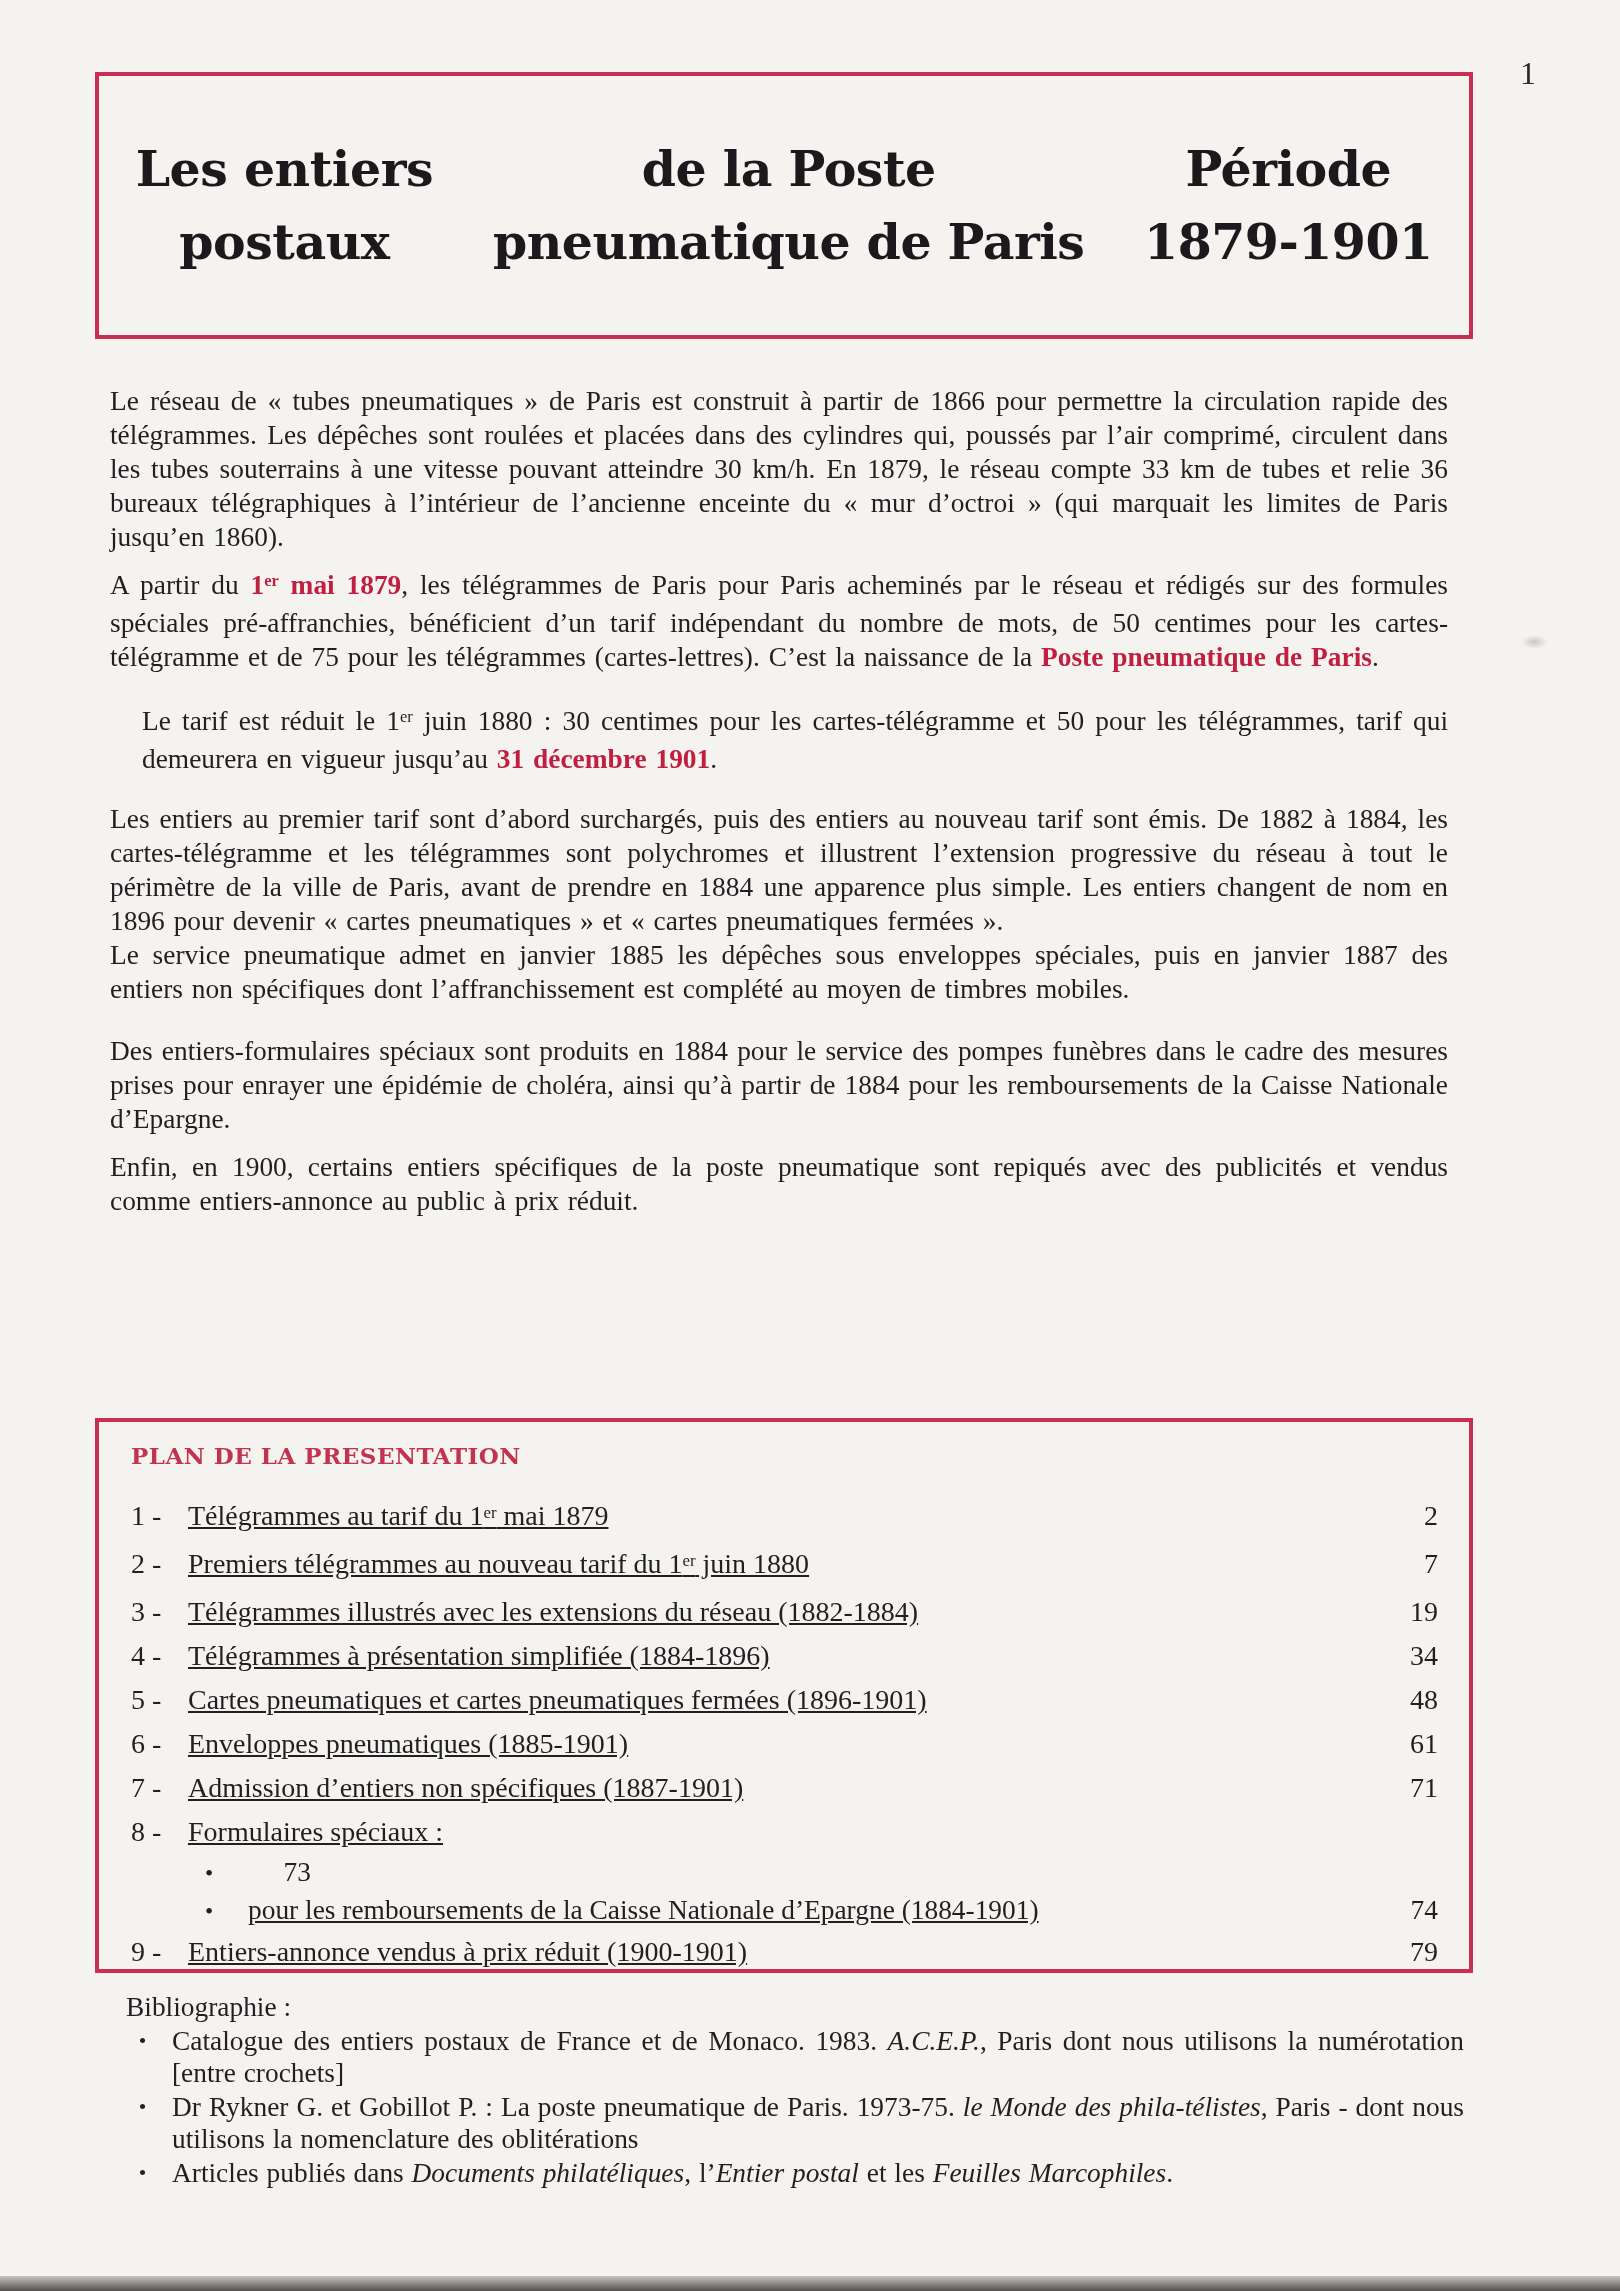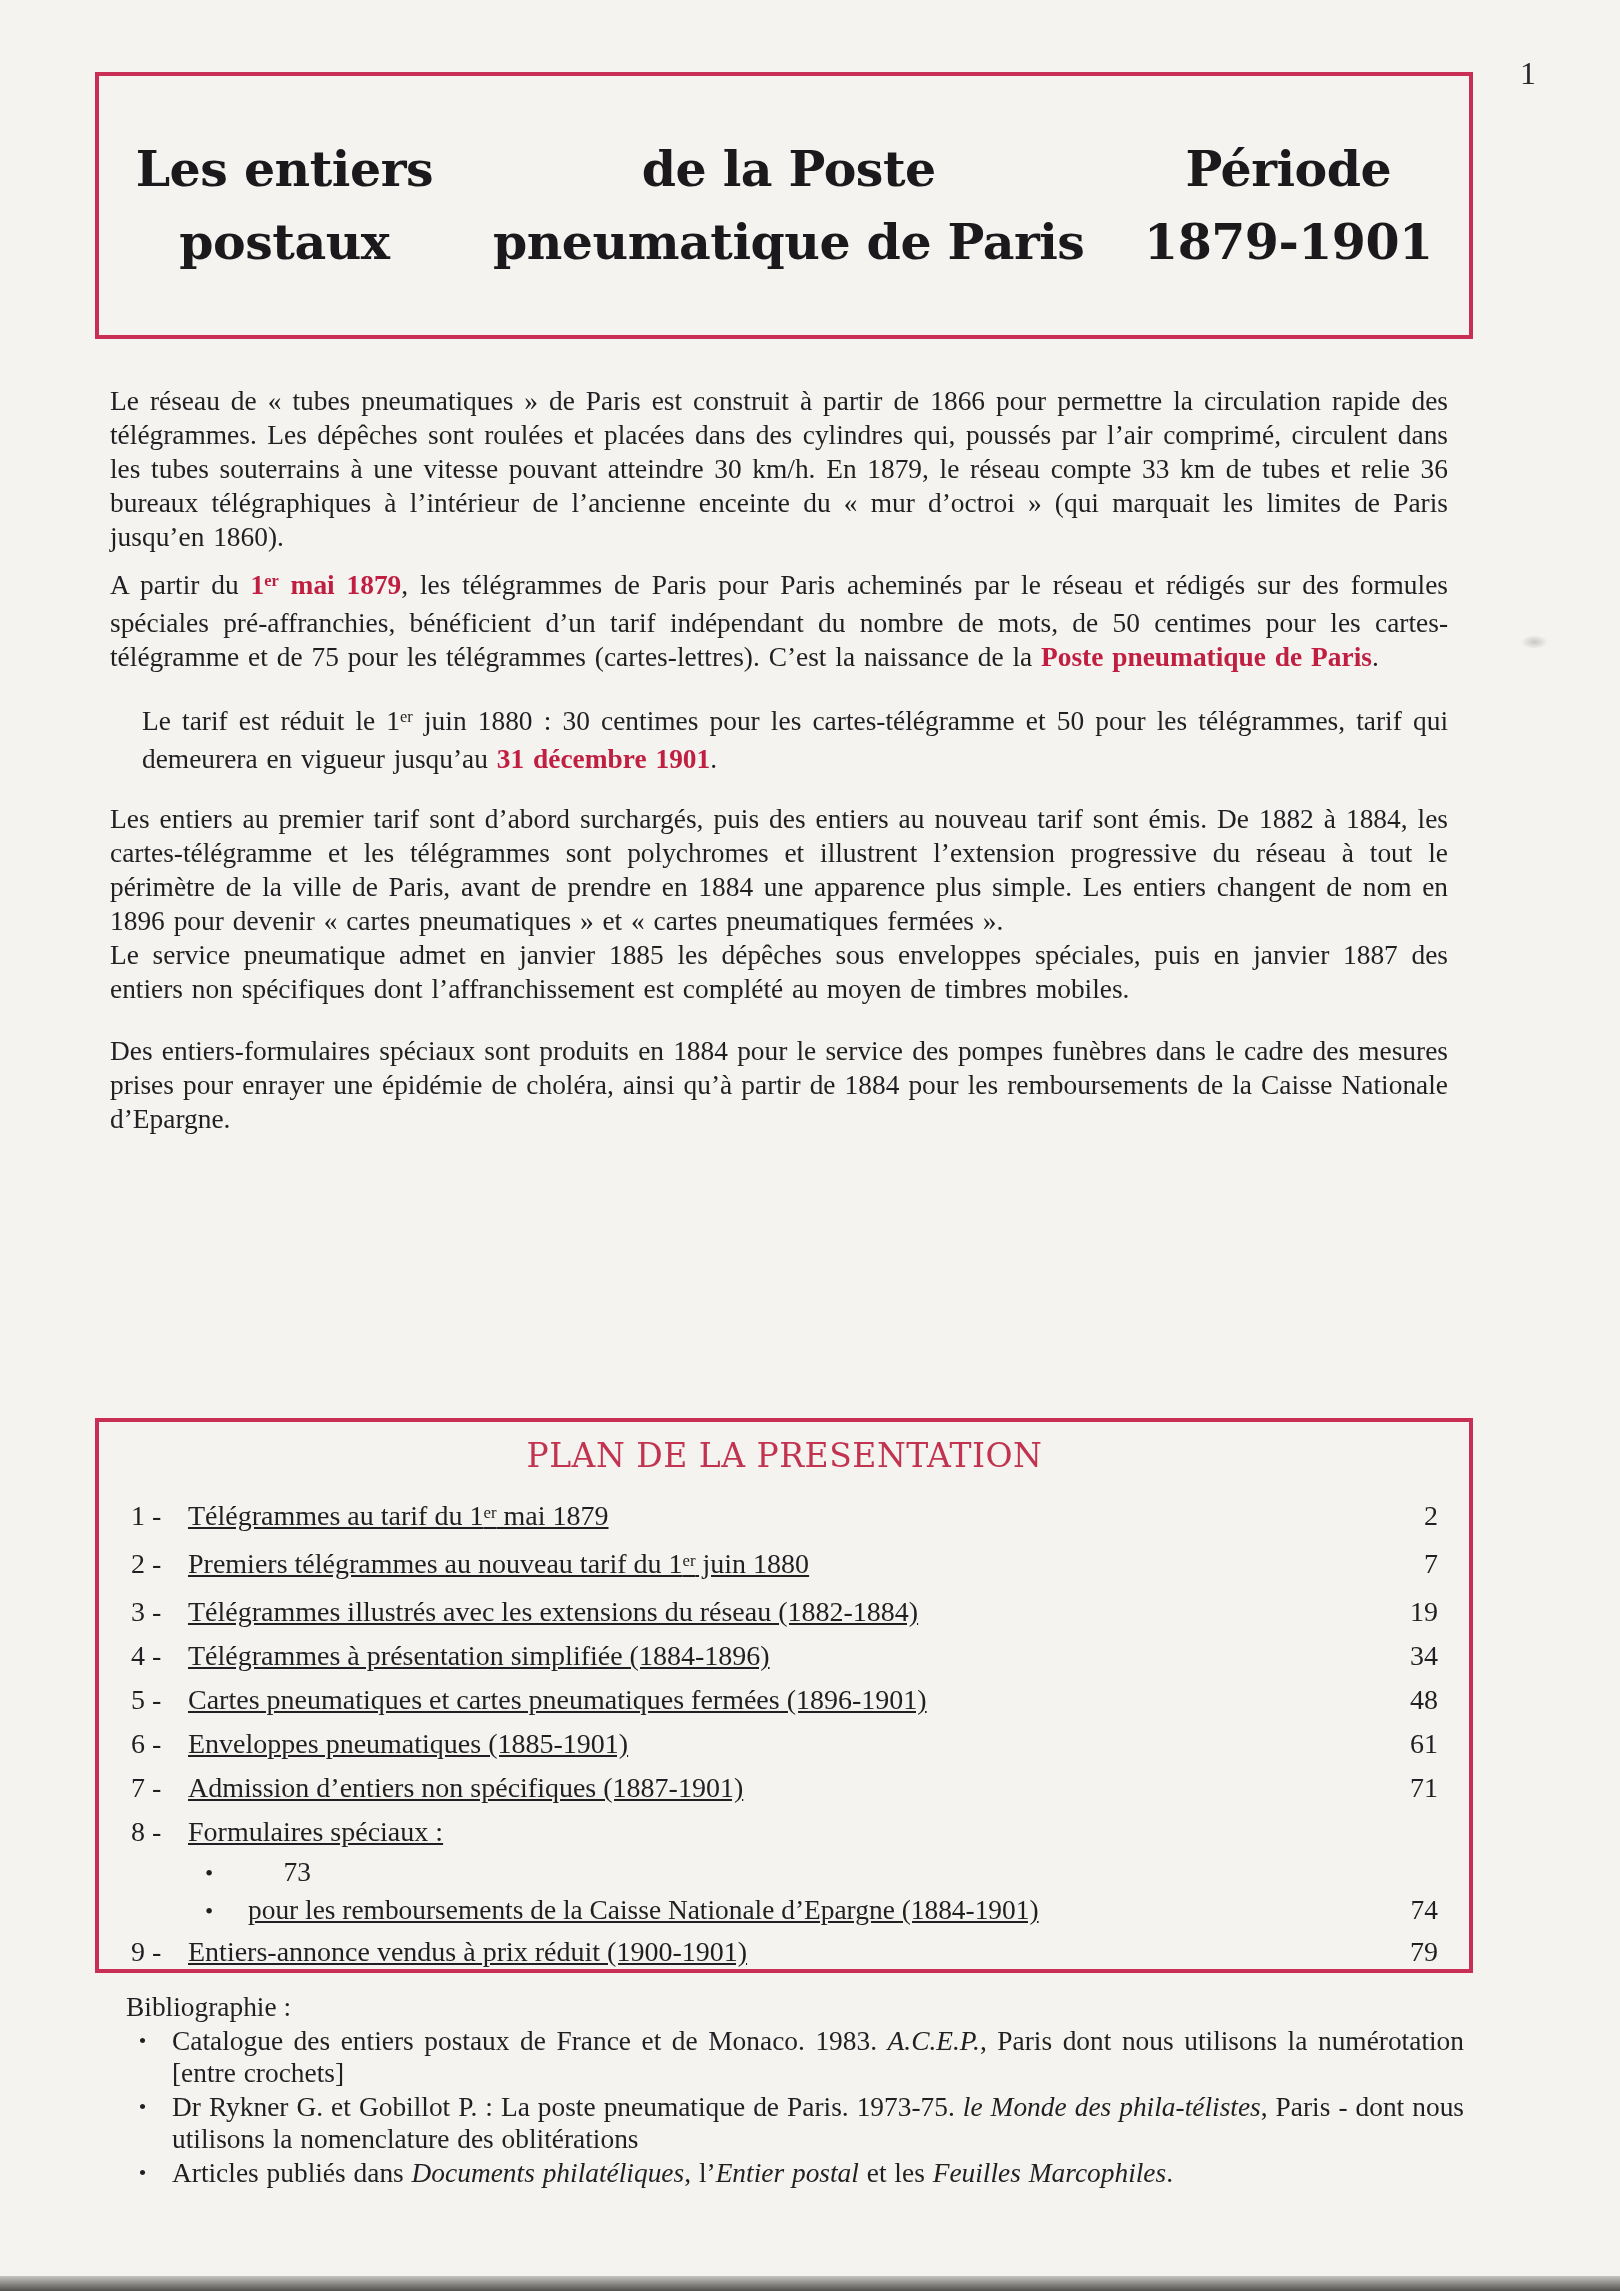--- a/index.html
+++ b/index.html
@@ -55,21 +55,21 @@
   .seg-rb,.seg-rbsup{color:var(--red-text);font-weight:700;}
   .seg-sup,.seg-rbsup{font-size:0.60em;position:relative;top:-0.45em;}
   .seg-i{font-style:italic;}
 
   .plan-box{
     position:absolute;left:95px;top:1418px;width:1378px;height:555px;
     border:4.9px solid var(--red-border);
     padding:13.7px 31px 0 32px;
   }
   .plan-heading{
-    text-align:center;font-size:33px;line-height:39px;font-weight:400;
+    text-align:left;font-size:23px;line-height:39px;font-weight:700;
     color:var(--red-heading);
     font-family:"DejaVu Serif","Liberation Serif",serif;
     letter-spacing:0.5px;
   }
   .toc-list{margin-top:19.6px;}
   .toc-row{display:flex;align-items:baseline;font-size:28px;line-height:44px;}
   .toc-num{width:57px;flex:0 0 auto;}
   .toc-label{flex:1 1 auto;padding-right:11.8px;text-decoration:underline;}
   .toc-page{flex:0 0 auto;width:63px;text-align:right;}
   .toc-row.bullet{line-height:37px;font-size:27.4px;padding-left:74px;}
@@ -108,20 +108,21 @@
     <div class="title-line">Période 1879-1901</div>
   </div>
 
   <div class="body-col" id="paragraphs">
       <div class="para p1"><span>Le réseau de « tubes pneumatiques » de Paris est construit à partir de 1866 pour permettre la circulation rapide des télégrammes. Les dépêches sont roulées et placées dans des cylindres qui, poussés par l’air comprimé, circulent dans les tubes souterrains à une vitesse pouvant atteindre 30 km/h. En 1879, le réseau compte 33 km de tubes et relie 36 bureaux télégraphiques à l’intérieur de l’ancienne enceinte du « mur d’octroi » (qui marquait les limites de Paris jusqu’en 1860).</span></div>
       <div class="para p2"><span>A partir du </span><span class="seg-rb">1</span><span class="seg-rbsup">er</span><span class="seg-rb"> mai 1879</span><span>, les télégrammes de Paris pour Paris acheminés par le réseau et rédigés sur des formules spéciales pré-affranchies, bénéficient d’un tarif indépendant du nombre de mots, de 50 centimes pour les cartes-télégramme et de 75 pour les télégrammes (cartes-lettres). C’est la naissance de la </span><span class="seg-rb">Poste pneumatique de Paris</span><span>.</span></div>
       <div class="para p3"><span>Le tarif est réduit le 1</span><span class="seg-sup">er</span><span> juin 1880 : 30 centimes pour les cartes-télégramme et 50 pour les télégrammes, tarif qui demeurera en vigueur jusqu’au </span><span class="seg-rb">31 décembre 1901</span><span>.</span></div>
       <div class="para p4"><span>Les entiers au premier tarif sont d’abord surchargés, puis des entiers au nouveau tarif sont émis. De 1882 à 1884, les cartes-télégramme et les télégrammes sont polychromes et illustrent l’extension progressive du réseau à tout le périmètre de la ville de Paris, avant de prendre en 1884 une apparence plus simple. Les entiers changent de nom en 1896 pour devenir « cartes pneumatiques » et « cartes pneumatiques fermées ».</span></div>
       <div class="para p5"><span>Le service pneumatique admet en janvier 1885 les dépêches sous enveloppes spéciales, puis en janvier 1887 des entiers non spécifiques dont l’affranchissement est complété au moyen de timbres mobiles.</span></div>
       <div class="para p6"><span>Des entiers-formulaires spéciaux sont produits en 1884 pour le service des pompes funèbres dans le cadre des mesures prises pour enrayer une épidémie de choléra, ainsi qu’à partir de 1884 pour les remboursements de la Caisse Nationale d’Epargne.</span></div>
+      <div class="para p7"><span>Enfin, en 1900, certains entiers spécifiques de la poste pneumatique sont repiqués avec des publicités et vendus comme entiers-annonce au public à prix réduit.</span></div>
     </div>
 
   <div class="plan-box">
     <div class="plan-heading">PLAN DE LA PRESENTATION</div>
     <div class="toc-list" id="toc">
         <div class="toc-row">
           <span class="toc-num">1 -</span>
           <span class="toc-label"><span>Télégrammes au tarif du 1</span><span class="seg-sup">er</span><span> mai 1879</span></span>
           <span class="toc-page">2</span>
         </div>

